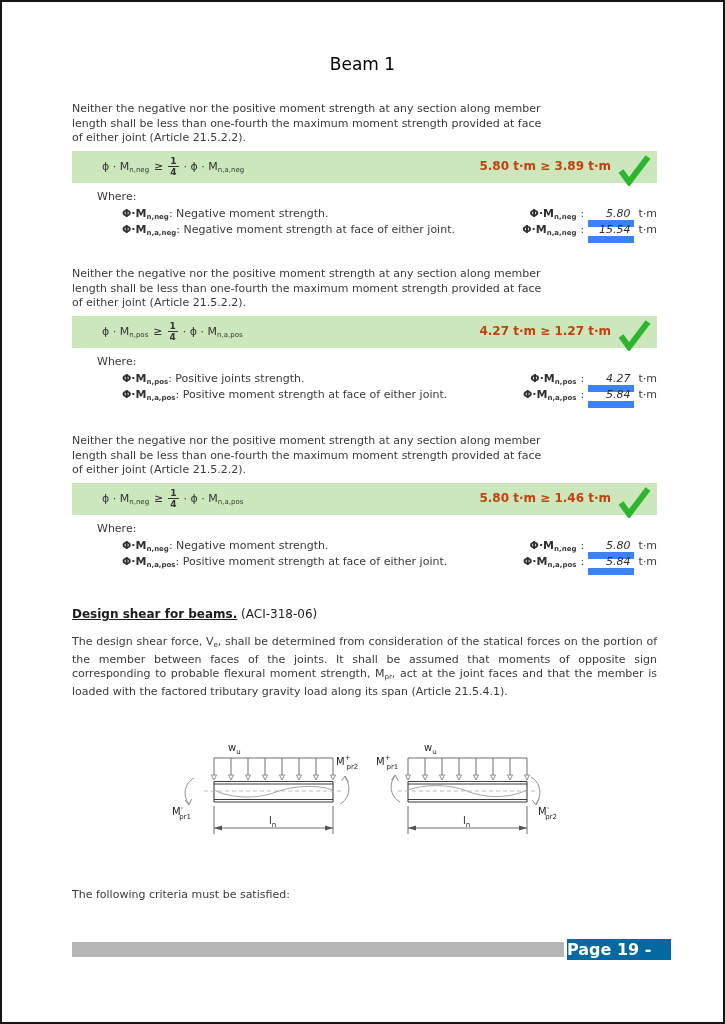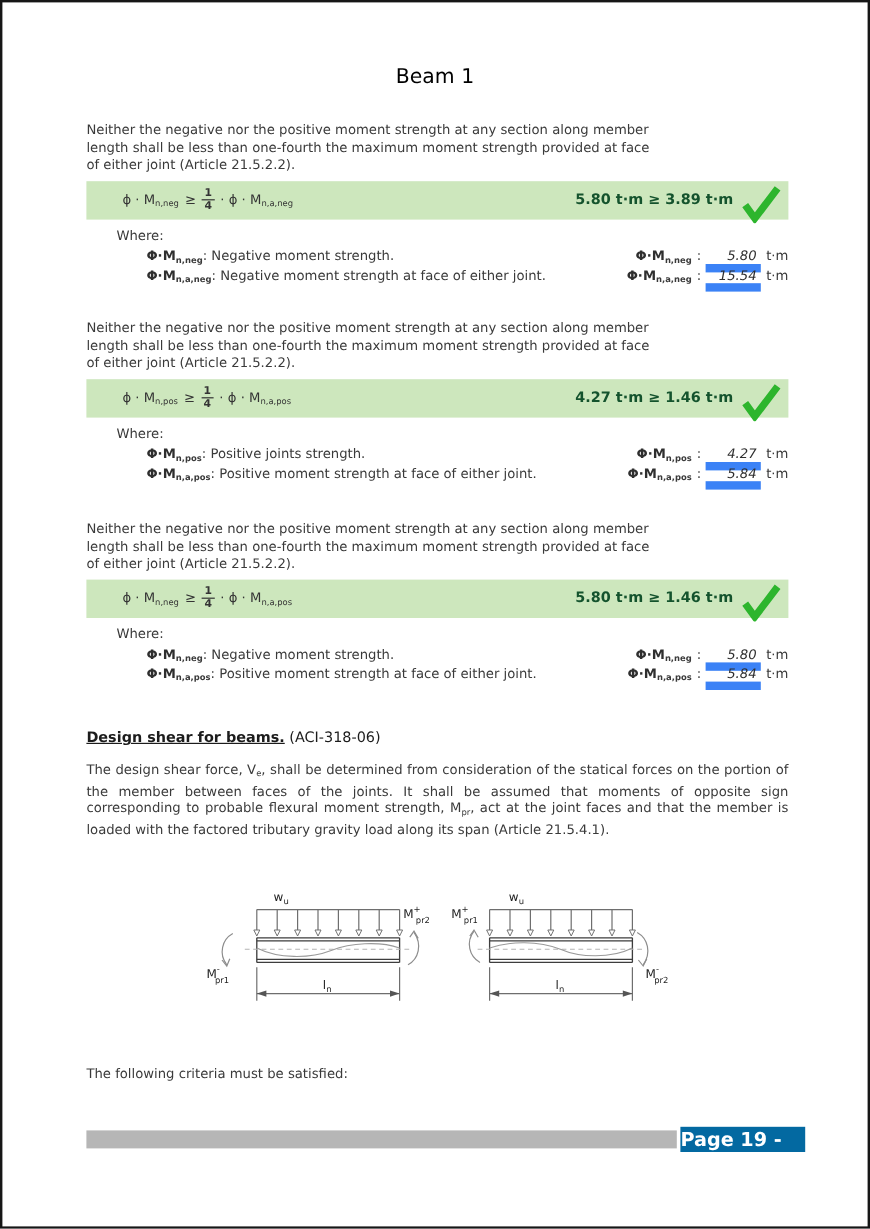--- a/index.html
+++ b/index.html
@@ -12,21 +12,21 @@
   .title{position:absolute; top:52px; left:0; width:100%; text-align:center;
     font-size:17px; font-weight:normal; color:#000;}
   .check-block{position:absolute; left:70px; width:585px;}
   .intro{width:478px; margin:0 0 5px 0; line-height:14.5px;}
   .gbox{position:relative; height:32px; background:#cde7bd; display:flex; align-items:center; overflow:visible;}
   .formula{display:flex; align-items:center; gap:5px; padding-left:30px; color:#343434; font-size:11px;}
   .formula sub{font-size:7px; vertical-align:-2px;}
   .fsym{white-space:pre;}
   .frac{display:inline-flex; flex-direction:column; align-items:center; font-size:9px; line-height:10px; font-weight:bold; color:#343434;}
   .frac .num{border-bottom:1px solid #343434; padding:0 2px;}
-  .result{position:absolute; right:46px; top:8px; font-size:12px; font-weight:bold; color:#14532d; white-space:pre;}
+  .result{position:absolute; right:46px; top:8px; font-size:12px; font-weight:bold; color:#c2410c; white-space:pre;}
   .check-icon{position:absolute; right:6px; top:3px;}
   .where{margin:7px 0 4px 25px;}
   .wrow{position:relative; height:16px;}
   .wlabel{margin-left:50px; white-space:pre;}
   .bsym{font-weight:bold; color:#2f2f2f;}
   .bsub{font-weight:bold; font-size:7px; vertical-align:-2px;}
   .out{position:absolute; right:0; top:0; display:flex; align-items:baseline;}
   .osym{width:66px; text-align:right;}
   .ocolon{width:12px; text-align:center;}
   .oval{display:inline-block; width:40px; text-align:right; border-bottom:7px solid #3b82f6;
@@ -104,21 +104,21 @@
     <div class="gbox">
       <div class="formula">
         <span class="fsym"><span>ϕ · M</span><sub>n,pos</sub></span>
         <span>≥</span>
         <span class="frac">
             <span class="num">1</span>
             <span class="den">4</span>
           </span>
         <span class="fsym"><span>· ϕ · M</span><sub>n,a,pos</sub></span>
       </div>
-      <div class="result">4.27 t·m ≥ 1.46 t·m</div>
+      <div class="result">4.27 t·m ≥ 1.27 t·m</div>
       <svg class="check-icon" width="34" height="32" viewBox="0 0 34 32">
         <path d="M4 17 L12 28 L31 3" stroke="#2db52d" stroke-width="6" fill="none"></path>
       </svg>
     </div>
     <div class="where">Where:</div>
     <div class="wrow">
       <span class="wlabel"><span class="bsym">Φ·M</span><sub class="bsub">n,pos</sub><span>: Positive joints strength.</span></span>
       <span class="out">
         <span class="osym"><span class="bsym">Φ·M</span><sub class="bsub">n,pos</sub></span>
         <span class="ocolon">:</span>

